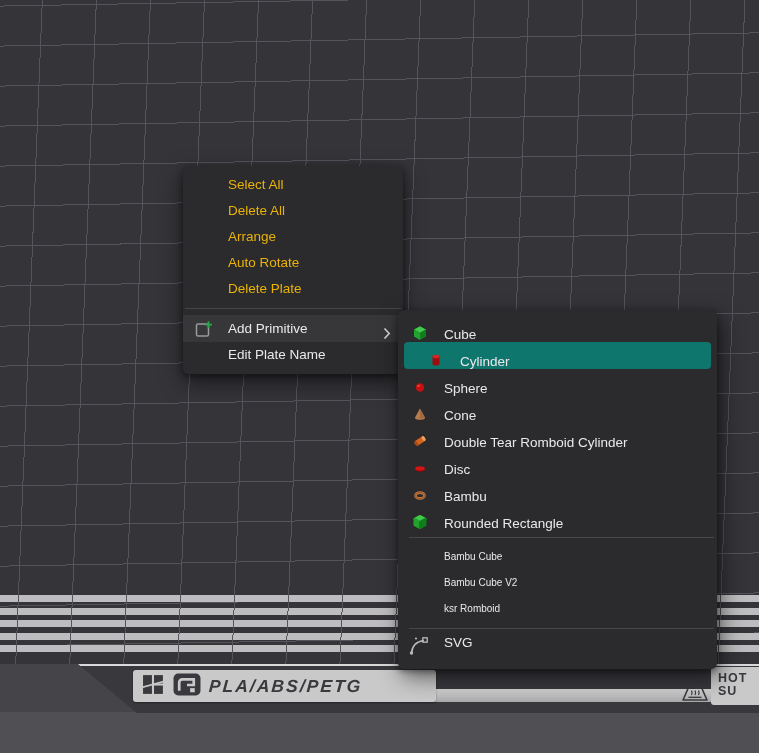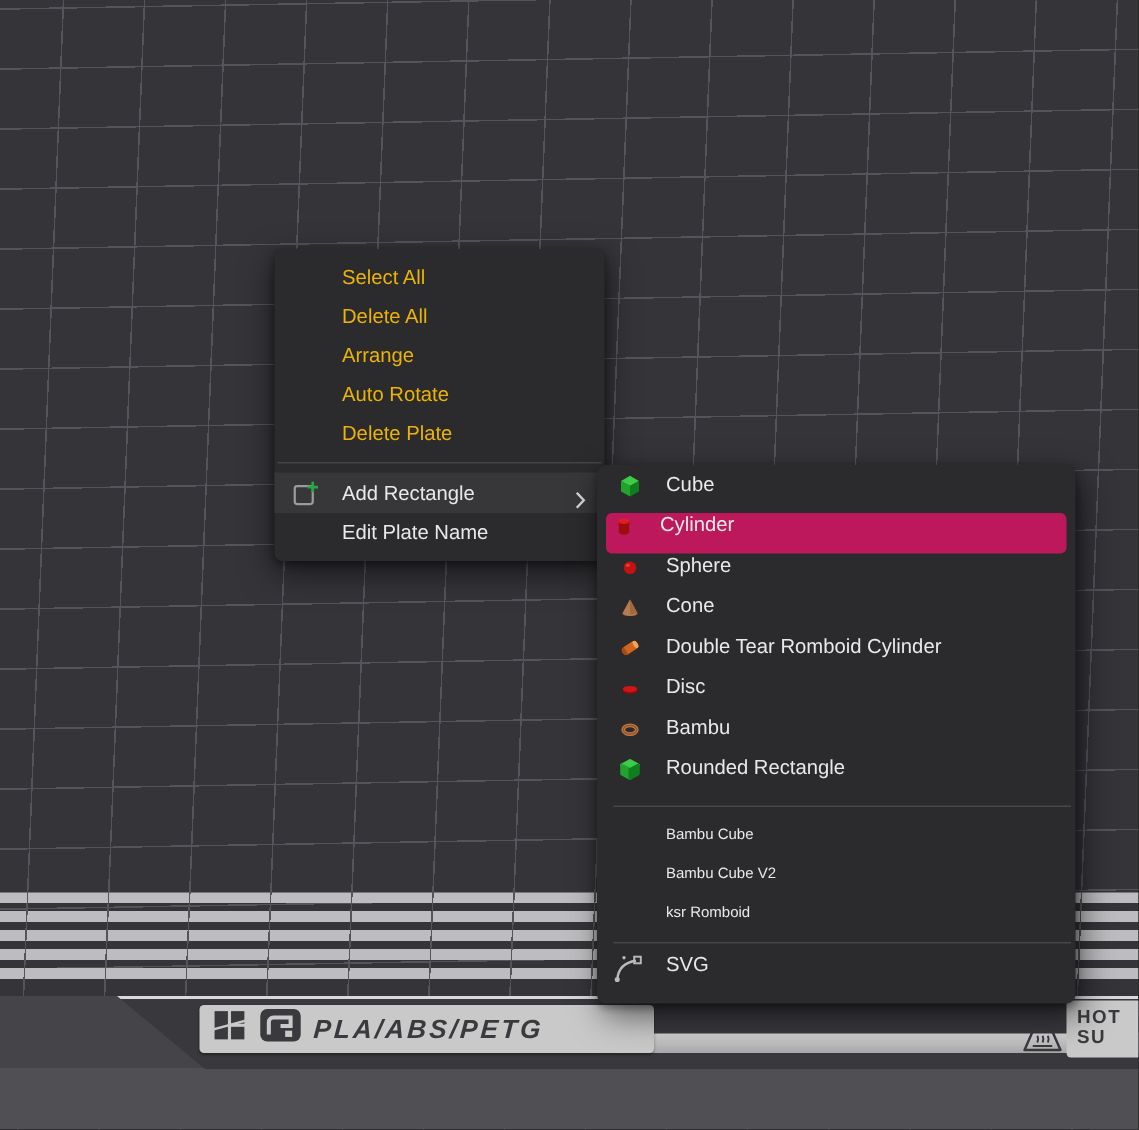--- a/index.html
+++ b/index.html
@@ -43,24 +43,24 @@
     white-space:nowrap;cursor:default;}
   .mi.dis{color:#eab308;}
   .msep{height:1px;background:#454548;margin:6px 2px;}
   .mi.ap{position:relative;background:#373639;height:27px;line-height:27px;}
   .ap-icon{position:absolute;left:11px;top:4px;width:20px;height:20px;}
   .chev{position:absolute;right:12px;top:7px;width:8px;height:13px;}
   
   .submenu{position:absolute;left:398px;top:310px;width:319px;box-sizing:border-box;
     background:#2b2a2d;border-radius:6px;padding:5px 0;z-index:21;
     box-shadow:4px 8px 22px rgba(0,0,0,.55),0 2px 6px rgba(0,0,0,.4);}
-  .srow{height:27px;display:flex;align-items:flex-start;padding-left:13px;cursor:default;}
+  .srow{height:27px;display:flex;align-items:flex-end;padding-left:13px;cursor:default;}
   .srow .ic{width:18px;height:18px;display:flex;align-items:center;justify-content:center;flex:none;}
   .srow .lbl{margin-left:15px;font-size:13.5px;color:#e9e9ea;white-space:nowrap;}
-  .srow.hl{background:#be185d;border-radius:4px;margin:0 6px;padding-left:3px;}
+  .srow.hl{background:#0f766e;border-radius:4px;margin:0 6px;padding-left:23px;}
   .frow{height:26px;line-height:26px;padding-left:46px;font-size:10px;color:#e9e9ea;
     white-space:nowrap;cursor:default;}
   .ssep{height:1px;background:#47464a;margin:6px 3px 6px 11px;}
   .vrow{height:29px;display:flex;align-items:flex-start;padding-left:10px;cursor:default;}
   .vrow .ic{width:22px;height:22px;flex:none;}
   .vrow .lbl{margin-left:14px;font-size:13.5px;color:#e9e9ea;}
 </style>
 </head>
 <body>
 
@@ -113,21 +113,21 @@
     <div class="mi dis">Auto Rotate</div>
     <div class="mi dis">Delete Plate</div>
     <div class="msep"></div>
     <div class="mi ap">
       <span class="ap-icon">
         <svg width="20" height="20" viewBox="0 0 20 20">
           <rect x="2.5" y="5" width="12" height="12" rx="1.6" fill="none" stroke="#9b9b9e" stroke-width="1.5"></rect>
           <path d="M14.5 2.2 v7 M11 5.7 h7" stroke="#27a749" stroke-width="1.8" fill="none"></path>
         </svg>
       </span>
-      <span>Add Rectangle</span>
+      <span>Add Primitive</span>
       <span class="chev">
         <svg width="8" height="13" viewBox="0 0 8 13">
           <path d="M1.5 1.5 L6.2 6.5 L1.5 11.5" stroke="#d5d5d6" stroke-width="1.6" fill="none"></path>
         </svg>
       </span>
     </div>
     <div class="mi">Edit Plate Name</div>
   </div>
 
   <div class="submenu">

